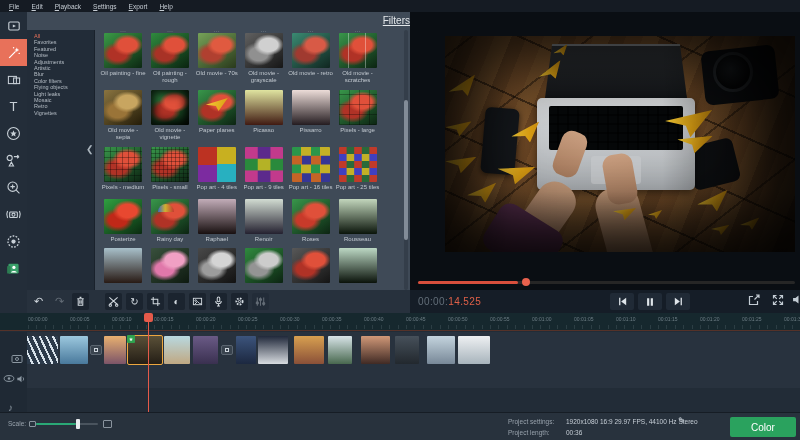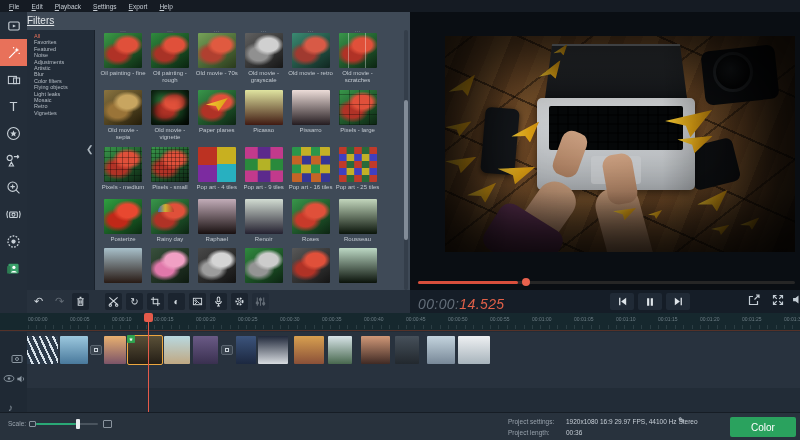--- a/index.html
+++ b/index.html
@@ -15,21 +15,21 @@
 
   
   #sidebar{position:absolute;left:0;top:12px;width:27px;height:301px;background:#232d39;z-index:20;}
   .tool{width:27px;height:27px;display:flex;align-items:center;justify-content:center;color:#c8d0d7;}
   .tool.active{background:#e8715a;color:#ffffff;}
   .tool svg{display:block;}
   .t-letter{font-size:13px;color:#c8d0d7;line-height:1;}
 
   
   #filters-panel{position:absolute;left:27px;top:12px;width:383px;height:278px;background:#3f4a57;overflow:hidden;}
-  #filters-title{position:absolute;left:0;top:3px;width:100%;text-align:left;font-size:10px;color:#e2e6e9;text-decoration:underline;}
+  #filters-title{position:absolute;left:0;top:3px;width:100%;text-align:right;font-size:10px;color:#e2e6e9;text-decoration:underline;}
   #category-panel{position:absolute;left:0;top:18px;width:68px;height:260px;background:#222c38;border-right:1px solid #1a222c;}
   .cat-item{font-size:5.5px;line-height:6.4px;color:#b5bdc5;padding-left:7px;white-space:nowrap;cursor:default;}
   .cat-item.active{color:#e8715a;}
   #collapse-chevron{position:absolute;left:59px;top:132px;font-size:9px;color:#aab4bc;cursor:default;}
   #thumb-grid{position:absolute;left:70px;top:18px;width:307px;height:260px;overflow:hidden;}
   .thumb{position:absolute;width:38px;height:35px;border-radius:1px;overflow:hidden;}
   .thumb-label{position:absolute;width:46px;text-align:center;font-size:6px;line-height:7px;color:#c2c9d0;}
   .clipmark{position:absolute;height:2px;width:18px;overflow:hidden;font-size:6px;line-height:2px;color:#98a2ab;text-align:center;}
   .k-vignette{box-shadow:inset 0 0 9px 4px rgba(0,0,0,.85);}
   .k-planes::after{content:'';position:absolute;left:8px;top:8px;width:22px;height:13px;
@@ -81,21 +81,21 @@
   #arm-right{left:158px;top:150px;width:44px;height:95px;transform:rotate(-15deg);background:linear-gradient(#c49a7a,#96704f);border-radius:18px;}
   #hand-right{left:160px;top:118px;width:30px;height:50px;border-radius:11px;transform:rotate(-10deg);background:linear-gradient(#cba081,#a87c5e);}
   #sleeve{left:42px;top:178px;width:72px;height:52px;border-radius:12px;background:#5a3050;transform:rotate(32deg);}
   .plane{position:absolute;z-index:5;filter:drop-shadow(1px 2px 1px rgba(0,0,0,.4));
      background:linear-gradient(105deg,#f6cf3a,#e2a414 60%,#c8880e);
      clip-path:polygon(0 52%,100% 0,58% 100%,46% 62%,0 52%);}
   #seekbar{position:absolute;left:8px;top:269px;width:377px;height:3px;background:#262626;border-radius:2px;}
   #seek-fill{position:absolute;left:0;top:0;height:3px;background:#d94f3c;border-radius:2px;}
   #seek-dot{position:absolute;top:-3px;width:8px;height:8px;border-radius:50%;background:#e8614d;}
   #preview-controls{position:absolute;left:0;top:278px;width:390px;height:23px;background:#151d27;}
-  #timecode{position:absolute;left:8px;top:6px;font-size:14px;letter-spacing:.4px;color:#626d78;font-style:italic;}
+  #timecode{position:absolute;left:8px;top:6px;font-size:10px;letter-spacing:.4px;color:#626d78;}
   #timecode .tc-val{color:#e06048;}
   .pc-btn{position:absolute;top:3px;width:24px;height:17px;background:#202a36;border-radius:2px;display:flex;align-items:center;justify-content:center;color:#dfe5ea;}
   .pv-ic{position:absolute;top:4px;color:#c3ccd4;display:flex;align-items:center;justify-content:center;width:16px;height:14px;}
 
   
   #timeline{position:absolute;left:0;top:313px;width:800px;height:99px;background:#222c37;}
   #ruler{position:absolute;left:0;top:0;width:800px;height:18px;background:#16282e;border-bottom:1px solid #553229;}
   #ruler .ticks{position:absolute;left:28px;right:0;bottom:1px;height:4px;
      background:repeating-linear-gradient(90deg,#2c3e44 0 1px,transparent 1px 8.4px);}
   .ruler-label{position:absolute;top:3px;font-size:5px;color:#6e7e86;white-space:nowrap;}

